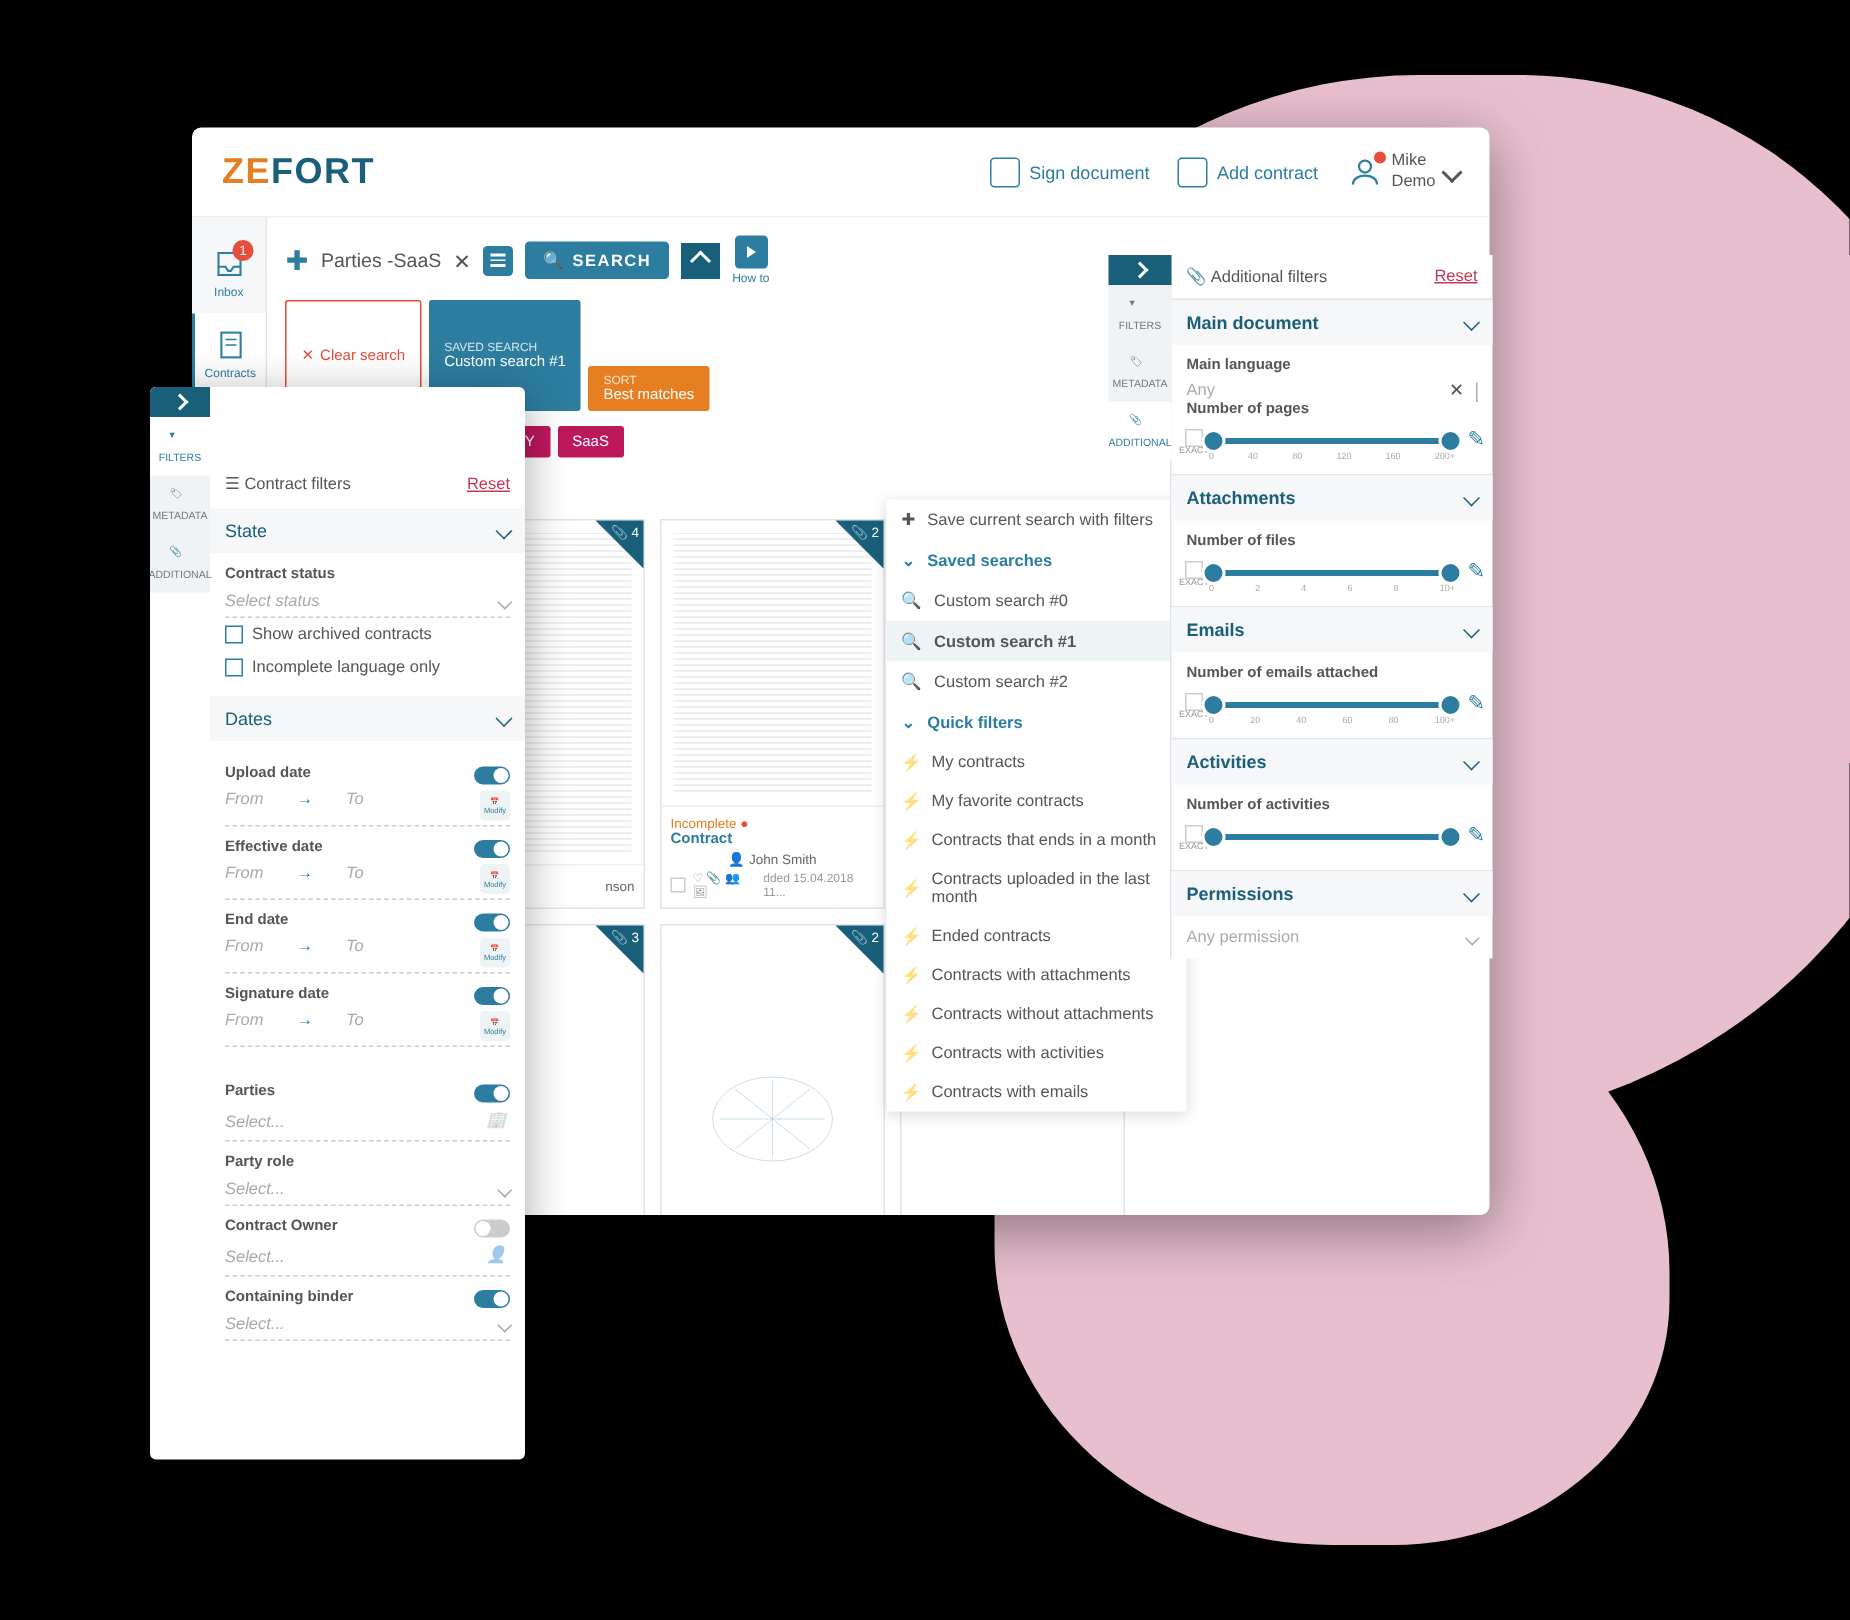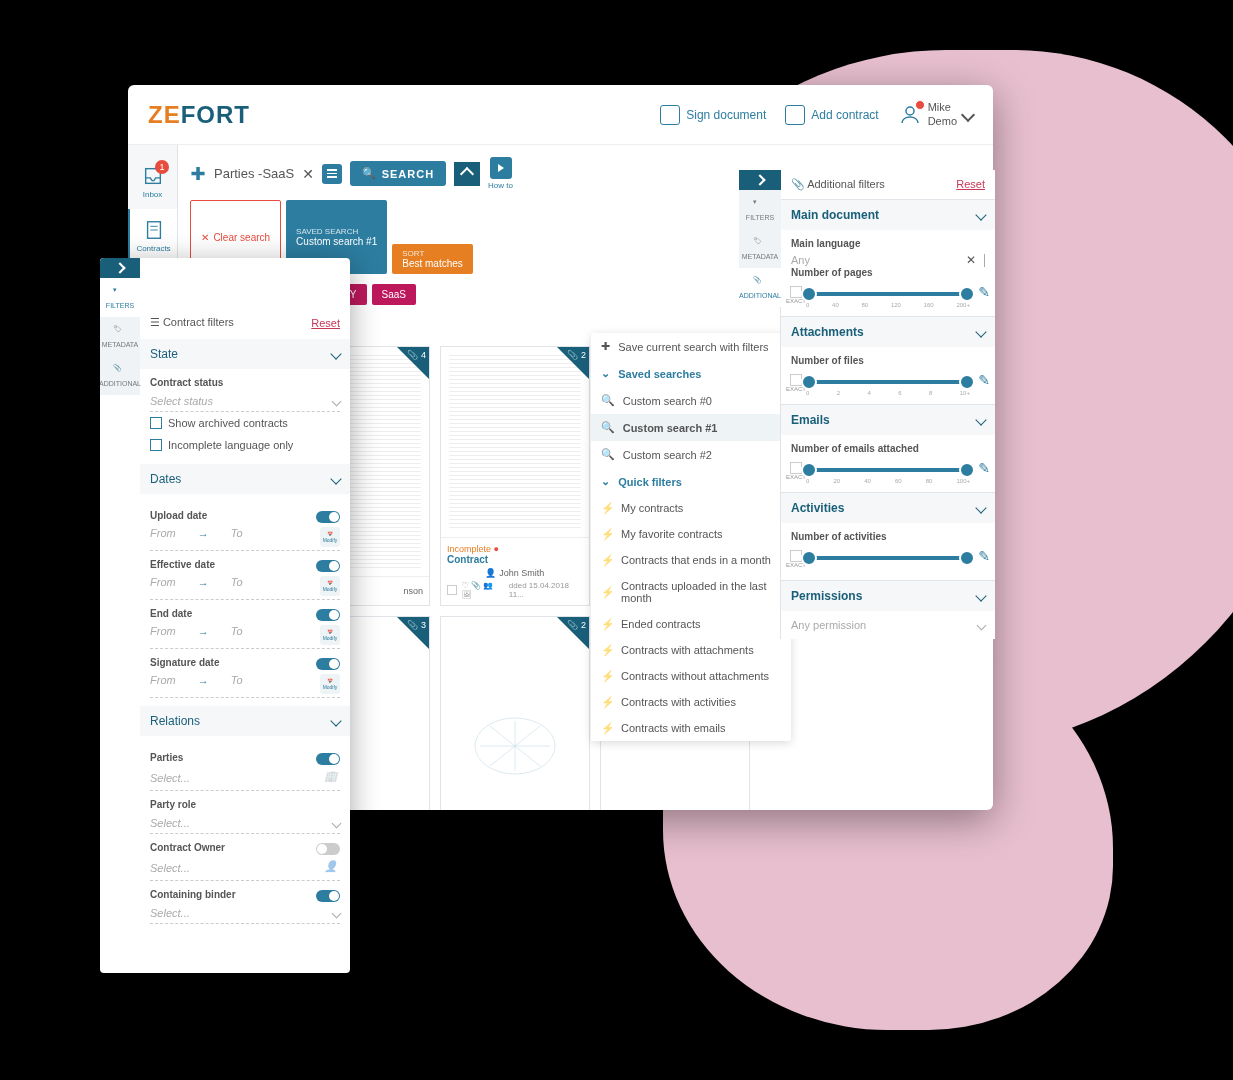--- a/index.html
+++ b/index.html
@@ -578,24 +578,20 @@
           <div class="lp-label">Signature date</div>
           <div class="toggle"></div>
         </div>
       <div class="lp-daterow">
           <span>From</span>
           <span class="arr">→</span>
           <span>To</span>
           <div class="mod">📅<br><span>Modify</span></div>
         </div>
     </div>
-    <div class="lp-sec-hdr">
-        <span>Relations</span>
-        <div class="rp-chev"></div>
-      </div>
     <div class="lp-content">
       <div class="lp-field-row">
           <div class="lp-label">Parties</div>
           <div class="toggle"></div>
         </div>
       <div class="lp-select">
           <span>Select...</span>
           <div class="lp-select-ricon">🏢</div>
         </div>
       <div class="lp-field-row">

